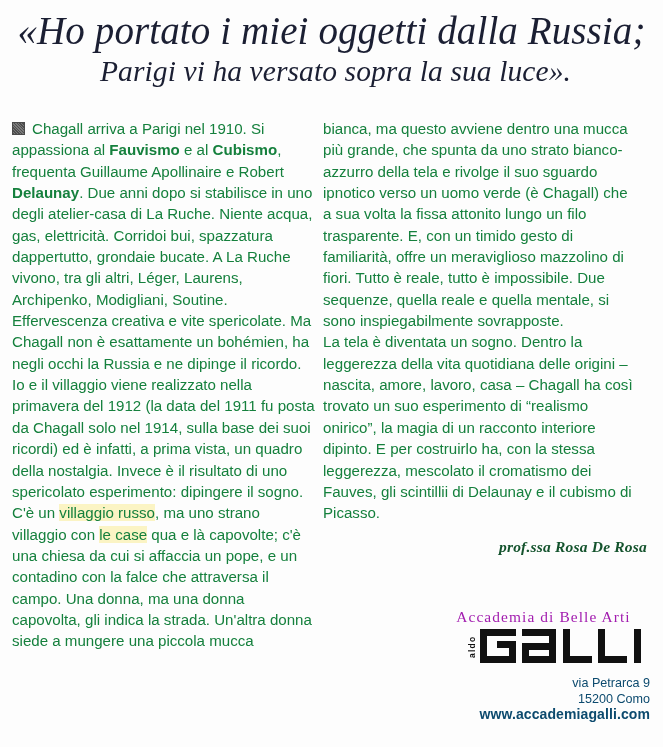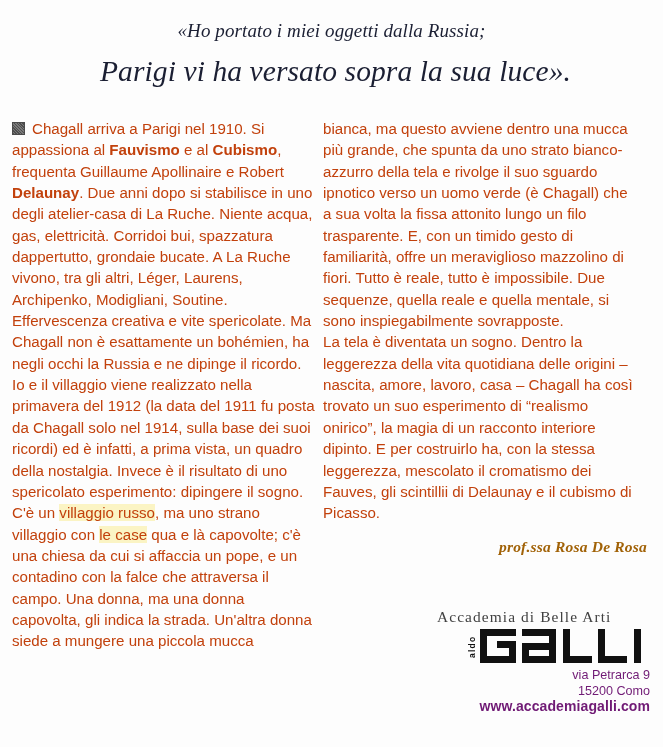--- a/index.html
+++ b/index.html
@@ -34,37 +34,37 @@
     font-style: italic;
     font-size: 30px;
     line-height: 41px;
     color: #1b1f33;
     letter-spacing: 0.1px;
   }
   .headline-line {
     display: block;
     white-space: nowrap;
   }
-  .headline-line.l1 { font-size: 19px; font-family: Liberation Serif, serif; }
+  .headline-line.l1 { font-size: 39px; font-family: Liberation Serif, serif; }
   .headline-line.l2 { font-size: 29.5px; margin-left: 8px; }
 
   
   .columns {
     position: absolute;
     left: 0;
     top: 118px;
     width: 663px;
     height: 580px;
   }
   .col {
     position: absolute;
     top: 0;
     font-size: 15.1px;
     line-height: 21.35px;
-    color: #c2410c;
+    color: #15803d;
     text-align: left;
   }
   .col-left {
     left: 12px;
     width: 303px;
   }
   .col-right {
     left: 323px;
     width: 310px;
   }
@@ -96,40 +96,40 @@
   .signature {
     position: absolute;
     left: 337px;
     top: 538px;
     width: 310px;
     text-align: right;
     font-family: "Liberation Serif", "DejaVu Serif", serif;
     font-style: italic;
     font-weight: bold;
     font-size: 15.5px;
-    color: #a16207;
+    color: #14532d;
     letter-spacing: 0.2px;
   }
 
   
   .logo-block {
     position: absolute;
     left: 437px;
     top: 608px;
     width: 215px;
     text-align: right;
   }
   .logo-academy {
     font-family: "Liberation Serif", "DejaVu Serif", serif;
     font-size: 15.4px;
-    color: #404040;
+    color: #a21caf;
     letter-spacing: 1.1px;
     line-height: 18px;
     white-space: nowrap;
-    text-align: left;
+    text-align: center;
     padding-right: 2px;
   }
   .logo-wordmark-row {
     display: flex;
     align-items: stretch;
     justify-content: flex-end;
     margin-top: 3px;
     height: 34px;
   }
   .logo-aldo {
@@ -148,25 +148,25 @@
     margin-bottom: 1px;
   }
   .logo-galli {
     display: flex;
     align-items: flex-end;
     height: 34px;
   }
   .logo-galli svg { display: block; }
 
   .logo-address {
-    margin-top: 5px;
+    margin-top: 13px;
     font-family: "Liberation Sans", sans-serif;
     font-size: 12.6px;
     line-height: 15.5px;
-    color: #701a75;
+    color: #0c4a6e;
     text-align: right;
     padding-right: 2px;
   }
   .logo-address .site {
     font-weight: bold;
     font-size: 14px;
     letter-spacing: 0.1px;
   }
 </style>
 </head>

